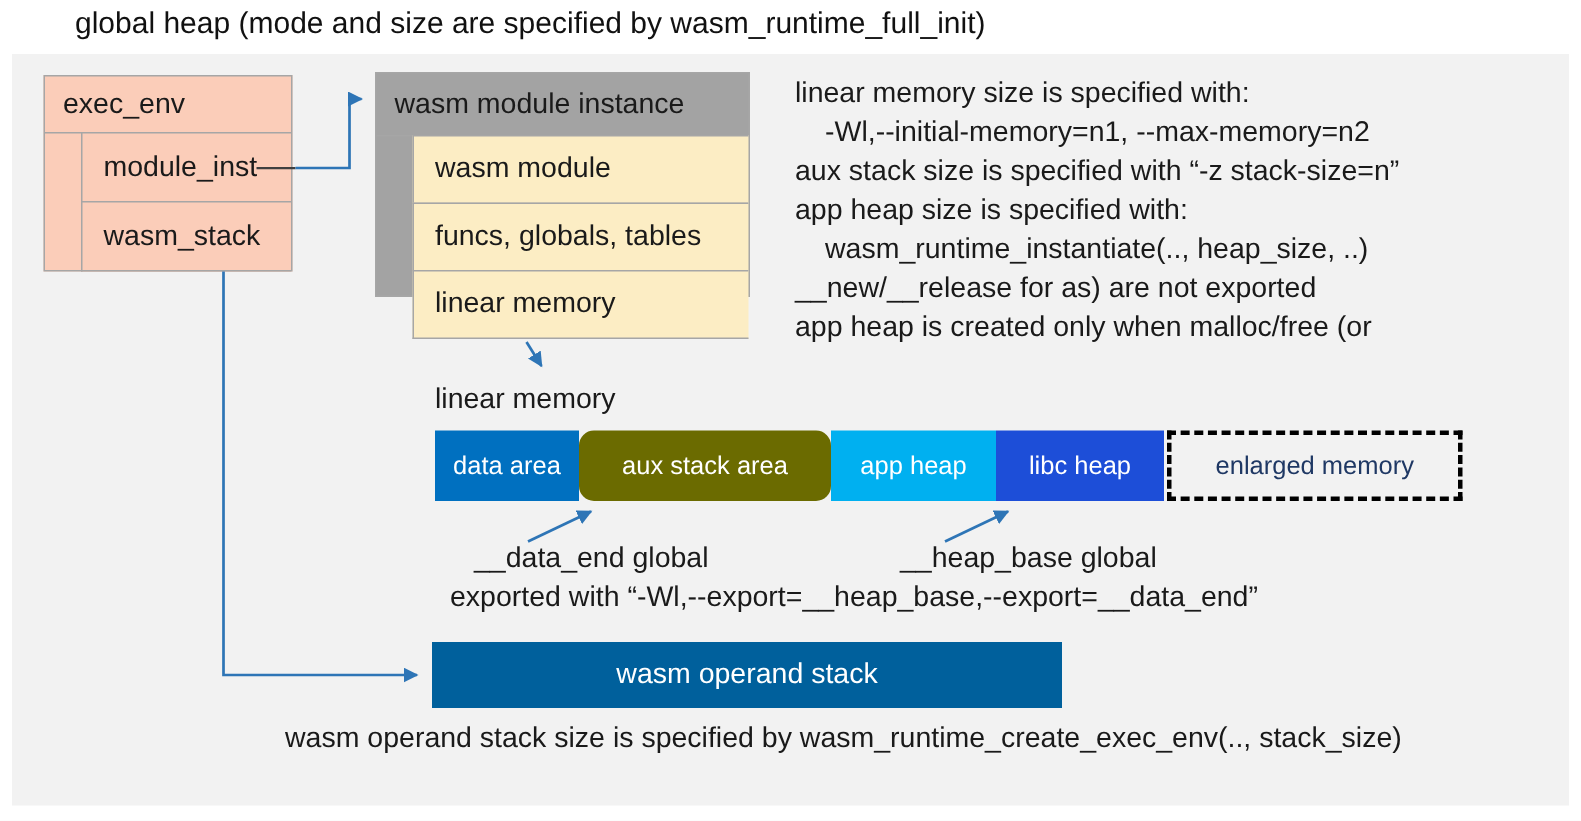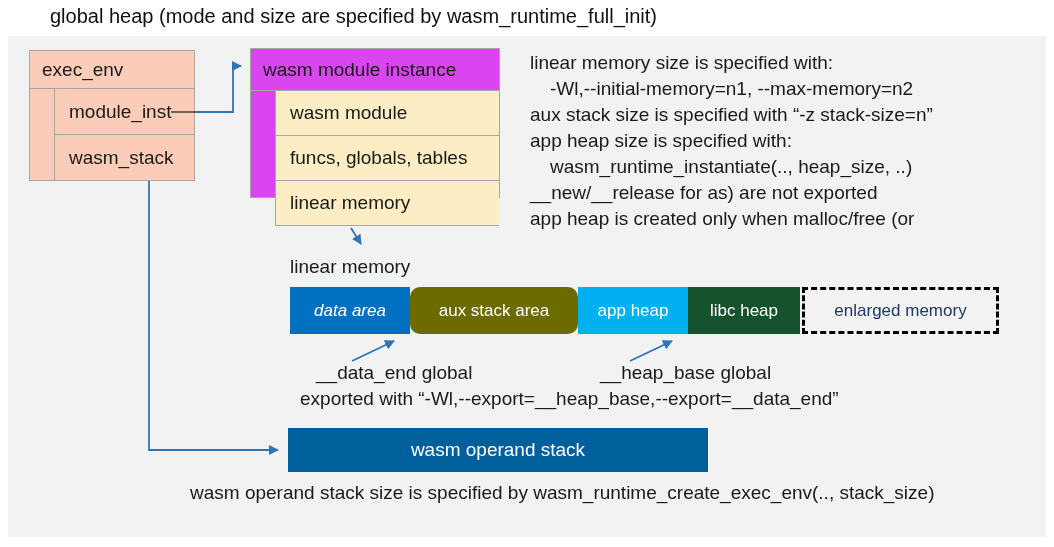--- a/index.html
+++ b/index.html
@@ -12,33 +12,33 @@
 
   
   .recbox { position:absolute; border:1px solid #A6A6A6; font-size:19px; }
   .recbox .hdr { padding-left:12px; display:flex; align-items:center; border-bottom:1px solid #A6A6A6; }
   .recbox .row { margin-left:24px; border:1px solid #A6A6A6; border-right:none; padding-left:14px; display:flex; align-items:center; margin-top:-1px; }
 
   .env-box { left:21px; top:14px; width:166px; height:131px; background:#FBCDB9; }
   .env-box .hdr { height:38px; }
   .env-box .row { height:47px; background:#FBCDB9; }
 
-  .inst-box { left:242px; top:12px; width:250px; height:150px; background:#d946ef; }
+  .inst-box { left:242px; top:12px; width:250px; height:150px; background:#a3a3a3; }
   .inst-box .hdr { height:42px; }
   .inst-box .row { height:46px; background:#FCEDC4; }
 
   
   .notes { position:absolute; left:522px; top:14px; font-size:19px; line-height:26px; white-space:nowrap; }
   .notes .line.indent { padding-left:20px; }
 
   
   .lm-label { position:absolute; left:282px; top:220px; font-size:19px; }
   .membar { position:absolute; left:282px; top:251px; height:47px; display:flex; }
   .seg { height:47px; color:#ffffff; font-size:17px; display:flex; align-items:center; justify-content:center; white-space:nowrap; }
-  .seg-0 { width:120px;font-style:italic; }
+  .seg-0 { width:96px; }
   .seg-1 { width:168px; }
   .seg-2 { width:110px; }
   .seg-3 { width:112px; }
   .seg-enlarged { margin-left:2px; width:197px; border:3px dashed #000000; color:#1F3864; background:transparent; }
 
   .ann { position:absolute; font-size:19px; white-space:nowrap; }
   .ann-dataend { left:308px; top:326px; }
   .ann-heapbase { left:592px; top:326px; }
   .ann-export { left:292px; top:352px; }
 
@@ -78,21 +78,21 @@
     <div class="line indent">wasm_runtime_instantiate(.., heap_size, ..)</div>
     <div class="line">__new/__release for as) are not exported</div>
     <div class="line">app heap is created only when malloc/free (or</div>
   </div>
 
   <div class="lm-label">linear memory</div>
   <div class="membar">
     <div class="seg seg-0" style="background: rgb(0, 112, 192);">data area</div>
     <div class="seg seg-1" style="background: rgb(107, 107, 0); border-radius: 10px;">aux stack area</div>
     <div class="seg seg-2" style="background: rgb(0, 176, 240);">app heap</div>
-    <div class="seg seg-3" style="background: #14532d;">libc heap</div>
+    <div class="seg seg-3" style="background: #1d4ed8;">libc heap</div>
     <div class="seg seg-enlarged">enlarged memory</div>
   </div>
 
   <div class="ann ann-dataend">__data_end global</div>
   <div class="ann ann-heapbase">__heap_base global</div>
   <div class="ann ann-export">exported with “-Wl,--export=__heap_base,--export=__data_end”</div>
 
   <div class="opstack" style="background: rgb(0, 96, 156);">wasm operand stack</div>
 
   <div class="caption">

